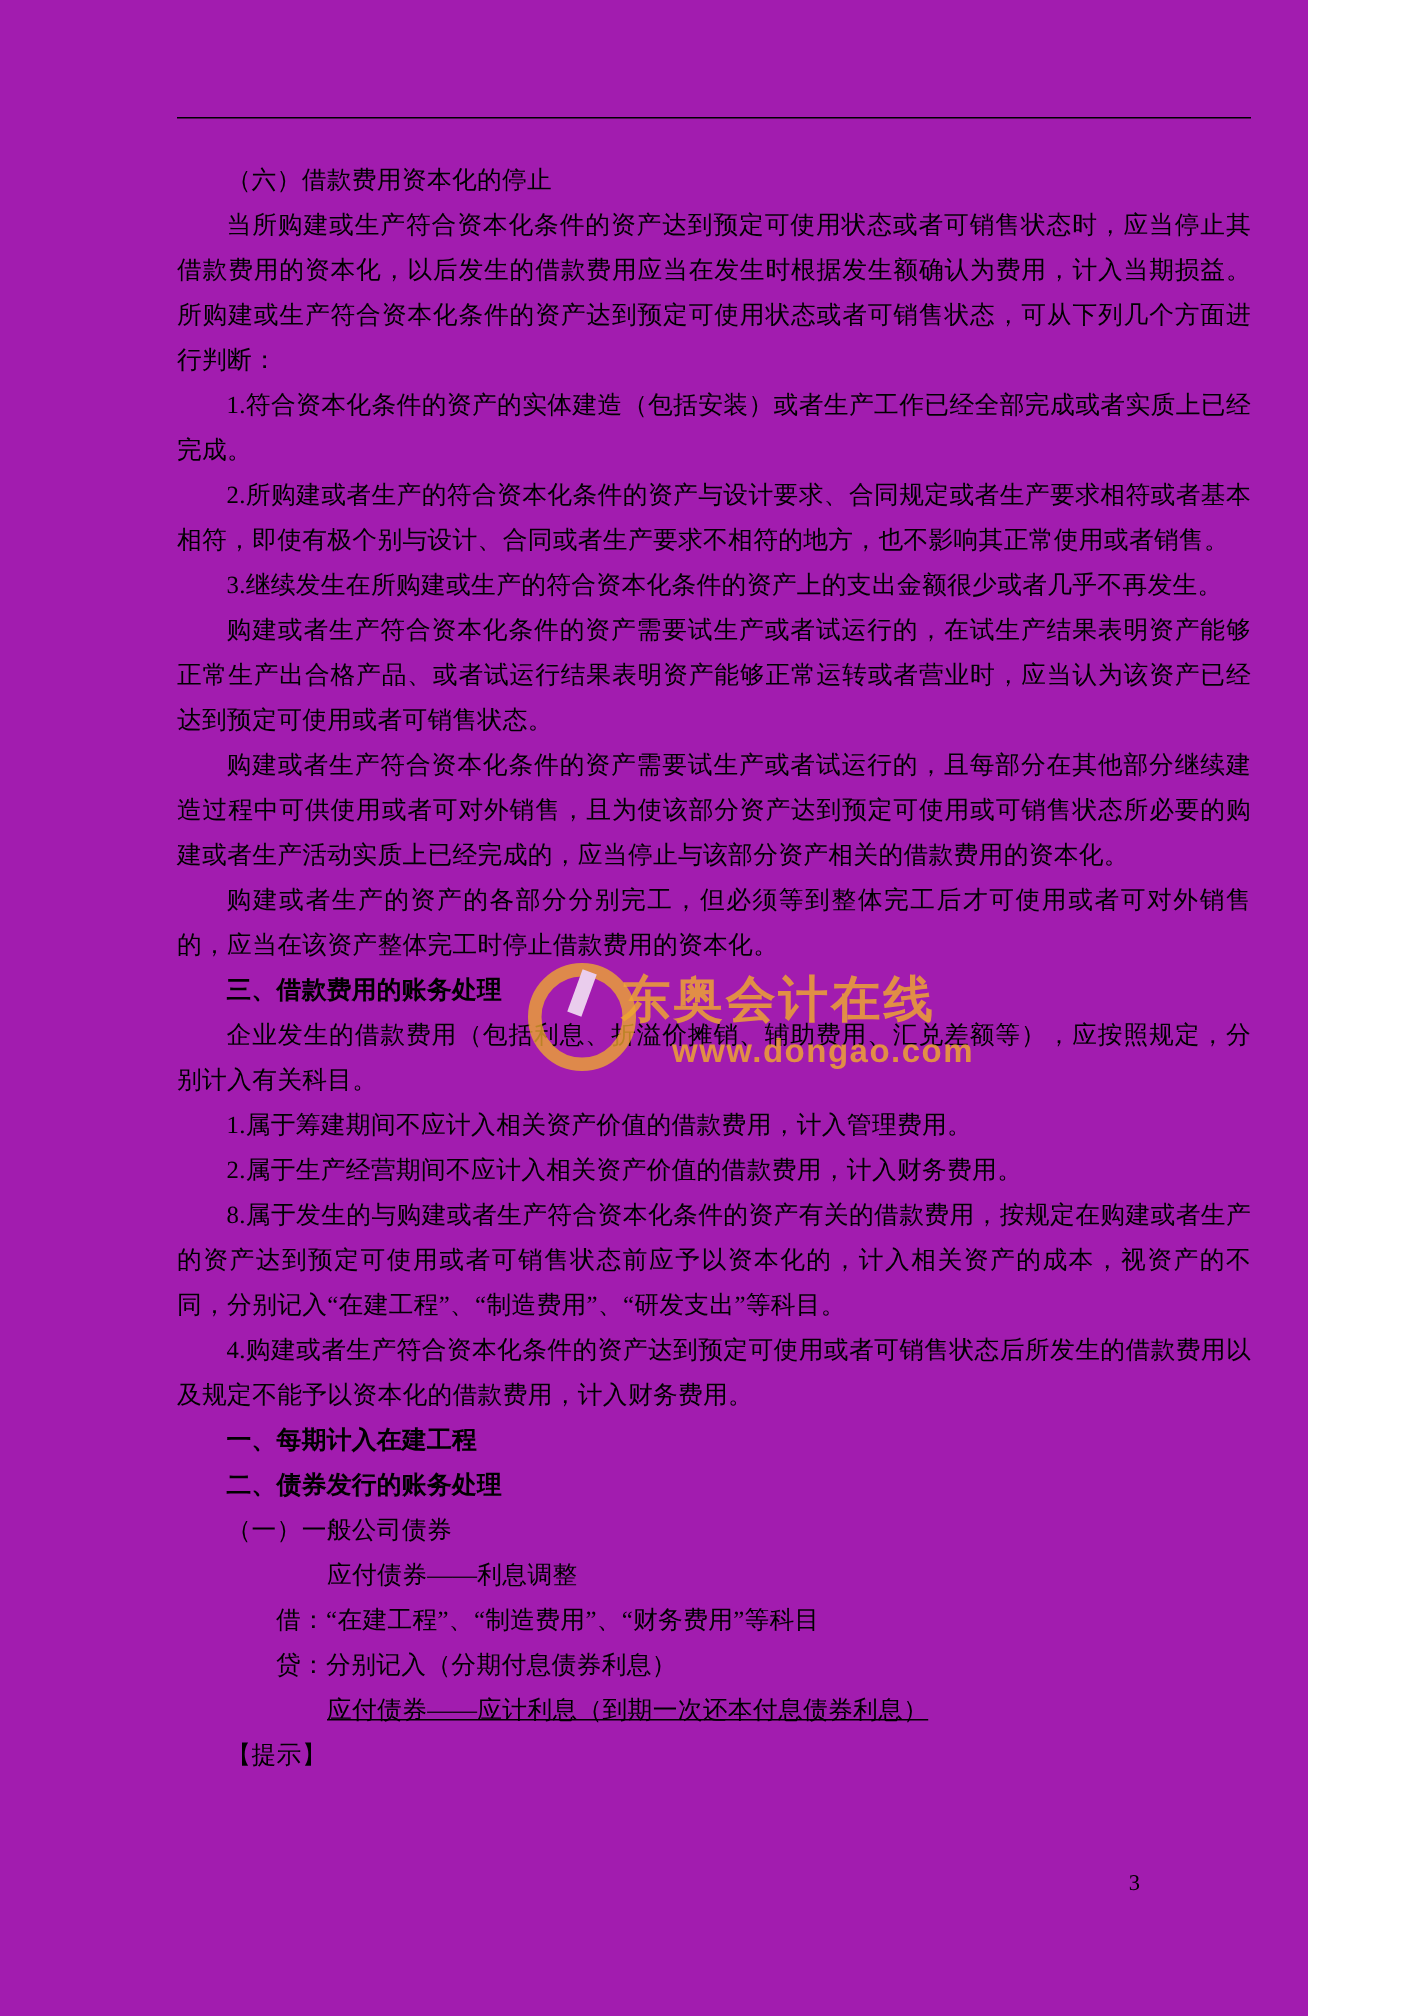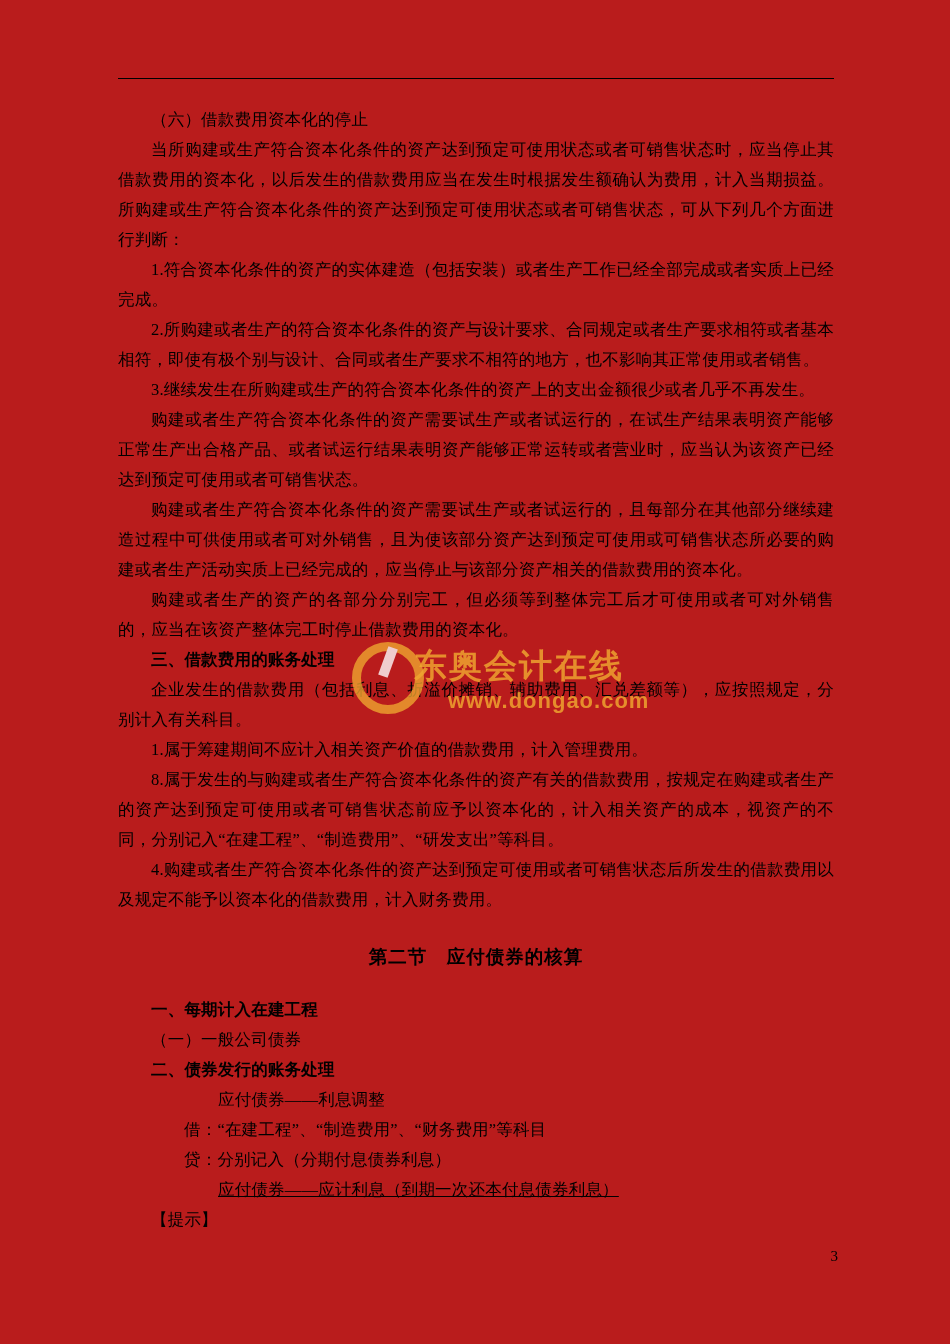--- a/index.html
+++ b/index.html
@@ -6,23 +6,23 @@
     margin: 0;
     padding: 0;
     background: #ffffff;
   }
   body {
     font-family: "Liberation Serif", "DejaVu Serif", serif;
     color: #000000;
   }
   .page {
     position: relative;
-    width: 950px;
+    width: 872px;
     height: 1344px;
-    background: #b91c1c;
+    background: #a21caf;
     overflow: hidden;
     box-sizing: border-box;
   }
   .content {
     position: absolute;
     left: 118px;
     top: 78px;
     width: 716px;
   }
   .rule {
@@ -136,28 +136,28 @@
     <p class="indent2">当所购建或生产符合资本化条件的资产达到预定可使用状态或者可销售状态时，应当停止其借款费用的资本化，以后发生的借款费用应当在发生时根据发生额确认为费用，计入当期损益。所购建或生产符合资本化条件的资产达到预定可使用状态或者可销售状态，可从下列几个方面进行判断：</p>
     <p class="indent2">1.符合资本化条件的资产的实体建造（包括安装）或者生产工作已经全部完成或者实质上已经完成。</p>
     <p class="indent2">2.所购建或者生产的符合资本化条件的资产与设计要求、合同规定或者生产要求相符或者基本相符，即使有极个别与设计、合同或者生产要求不相符的地方，也不影响其正常使用或者销售。</p>
     <p class="indent2">3.继续发生在所购建或生产的符合资本化条件的资产上的支出金额很少或者几乎不再发生。</p>
     <p class="indent2">购建或者生产符合资本化条件的资产需要试生产或者试运行的，在试生产结果表明资产能够正常生产出合格产品、或者试运行结果表明资产能够正常运转或者营业时，应当认为该资产已经达到预定可使用或者可销售状态。</p>
     <p class="indent2">购建或者生产符合资本化条件的资产需要试生产或者试运行的，且每部分在其他部分继续建造过程中可供使用或者可对外销售，且为使该部分资产达到预定可使用或可销售状态所必要的购建或者生产活动实质上已经完成的，应当停止与该部分资产相关的借款费用的资本化。</p>
     <p class="indent2">购建或者生产的资产的各部分分别完工，但必须等到整体完工后才可使用或者可对外销售的，应当在该资产整体完工时停止借款费用的资本化。</p>
     <p class="indent2 bold">三、借款费用的账务处理</p>
     <p class="indent2">企业发生的借款费用（包括利息、折溢价摊销、辅助费用、汇兑差额等），应按照规定，分别计入有关科目。</p>
     <p class="indent2">1.属于筹建期间不应计入相关资产价值的借款费用，计入管理费用。</p>
+    <p class="indent2">2.属于生产经营期间不应计入相关资产价值的借款费用，计入财务费用。</p>
     <p class="indent2">8.属于发生的与购建或者生产符合资本化条件的资产有关的借款费用，按规定在购建或者生产的资产达到预定可使用或者可销售状态前应予以资本化的，计入相关资产的成本，视资产的不同，分别记入“在建工程”、“制造费用”、“研发支出”等科目。</p>
     <p class="indent2">4.购建或者生产符合资本化条件的资产达到预定可使用或者可销售状态后所发生的借款费用以及规定不能予以资本化的借款费用，计入财务费用。</p>
 
-    <p class="section-title">第二节　应付债券的核算</p>
 
     <p class="indent2 bold">一、每期计入在建工程</p>
+    <p class="indent2 bold">二、债券发行的账务处理</p>
     <p class="indent2">（一）一般公司债券</p>
-    <p class="indent2 bold">二、债券发行的账务处理</p>
     <p class="journal pad2">应付债券——利息调整</p>
     <p class="journal pad1">借：“在建工程”、“制造费用”、“财务费用”等科目</p>
     <p class="journal pad3">贷：分别记入（分期付息债券利息）</p>
     <p class="journal pad4">应付债券——应计利息（到期一次还本付息债券利息）</p>
     <p class="indent2">【提示】</p>
   </div>
 
   <div class="watermark">
     <div class="wm-ring"></div>
     <div class="wm-text">东奥会计在线</div>

